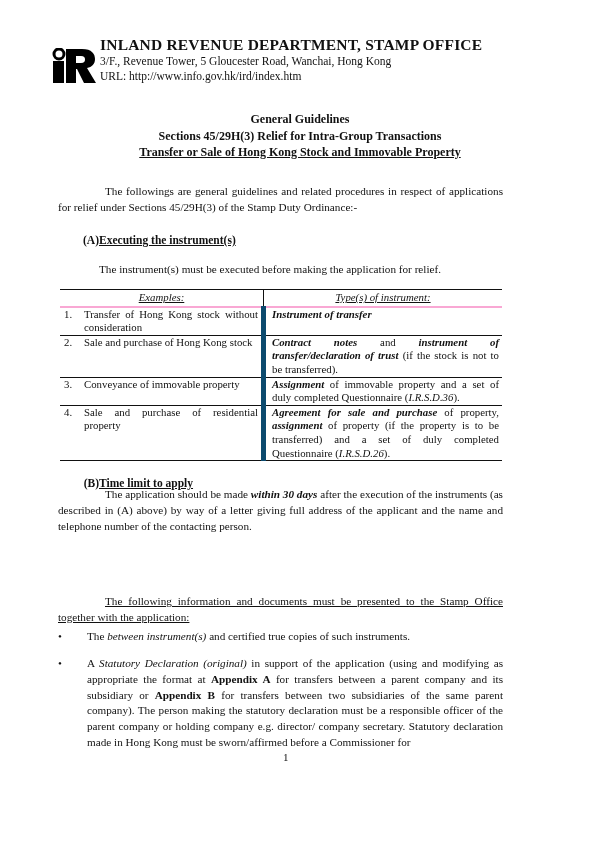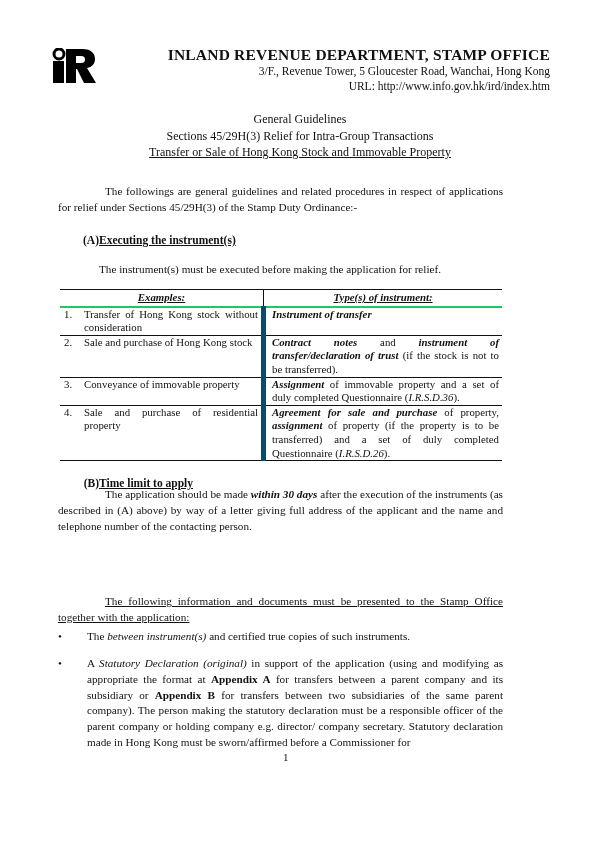--- a/index.html
+++ b/index.html
@@ -1,32 +1,32 @@
 <!DOCTYPE html>
 <html><head>
 <meta charset="utf-8">
 <style>
   html, body { margin:0; padding:0; background:#ffffff; }
   body { width:600px; height:848px; position:relative; overflow:hidden;
          font-family:"Liberation Serif", "DejaVu Serif", serif; color:#111; }
   .page { position:absolute; left:0; top:0; width:600px; height:848px; }
   .logo { position:absolute; left:52px; top:48px; width:44px; height:36px; }
-  .hdr { position:absolute; left:100px; top:46px; width:450px; text-align:right; }
+  .hdr { position:absolute; left:100px; top:36px; width:450px; text-align:left; }
   .hdr .dept { font-size:15.5px; font-weight:bold; letter-spacing:0.2px; line-height:18px; }
   .hdr .addr { font-size:11.5px; line-height:15px; }
   .hdr .url { font-size:11.5px; line-height:15px; }
-  .titles { position:absolute; left:60px; top:111px; width:480px; text-align:center; font-weight:normal; font-size:12px; line-height:16.5px; }
+  .titles { position:absolute; left:60px; top:111px; width:480px; text-align:center; font-weight:bold; font-size:12px; line-height:16.5px; }
   .titles .u { text-decoration:underline;text-align:center; }
   .para { position:absolute; font-size:11.2px; line-height:15.8px; text-align:justify; }
   .indent { text-indent:47px; }
   .sec { position:absolute; left:58px; font-size:11.5px; font-weight:bold;text-align:right; }
   .sec .lbl { display:inline-block; width:41px; }
   .sec .ttl { text-decoration:underline; }
   table.inst { position:absolute; left:60px; top:289px; width:442px; border-collapse:collapse; font-size:10.8px; line-height:13.6px; }
-  table.inst th { font-weight:bold; font-style:italic; text-decoration:underline; border-top:1px solid #111; border-bottom:2px solid #22c55e; padding:1px 3px; }
+  table.inst th { font-weight:normal; font-style:italic; text-decoration:underline; border-top:1px solid #111; border-bottom:2px solid #f9a8d4; padding:1px 3px; }
   table.inst td { vertical-align:top; border-bottom:1px solid #111; padding:0 3px 0 3px; }
   table.inst td.num { width:14px; padding-left:4px; }
   table.inst td.ex { width:174px; border-right:5px solid #0c4a6e; text-align:justify; }
   table.inst td.ty { padding-left:6px; text-align:justify; }
   table.inst th.exh { border-right:1px solid #111; }
   .bi { font-weight:bold; font-style:italic; }
   .it { font-style:italic; }
   .b { font-weight:bold; }
   .bullet { position:absolute; left:58px; font-size:11.2px; line-height:15.8px; width:445px; text-align:justify; }
   .bullet .dot { position:absolute; left:0; top:0; }

